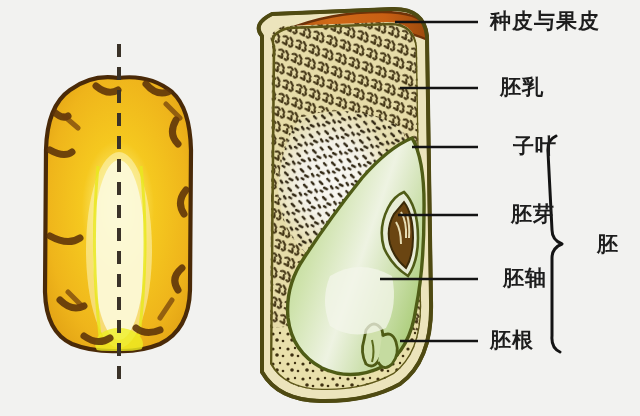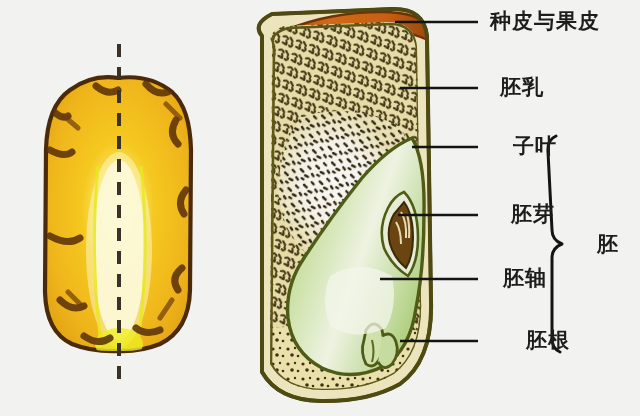--- a/index.html
+++ b/index.html
@@ -192,18 +192,18 @@
    q -10 4 -10 14 L 552 336 q -1 12 8 16" fill="none" stroke="#141414" stroke-width="3" stroke-linecap="round" stroke-linejoin="round"></path>
     </g>
   </svg>
 
   <div id="labelLayer">
       <div class="lbl" style="left: 490px; top: 11px;">种皮与果皮</div>
       <div class="lbl" style="left: 500px; top: 77px;">胚乳</div>
       <div class="lbl" style="left: 490px; top: 136px; margin-left: 23px;">子叶</div>
       <div class="lbl" style="left: 494px; top: 204px; margin-left: 17px;">胚芽</div>
       <div class="lbl" style="left: 503px; top: 268px;">胚轴</div>
-      <div class="lbl" style="left: 490px; top: 330px; margin-left: 36px;">胚根</div>
+      <div class="lbl" style="left: 490px; top: 330px;">胚根</div>
     </div>
 
   <div class="brace-lbl" id="braceLabel" style="left: 597px; top: 234px;">胚</div>
 
 </div>
 
 </body></html>

